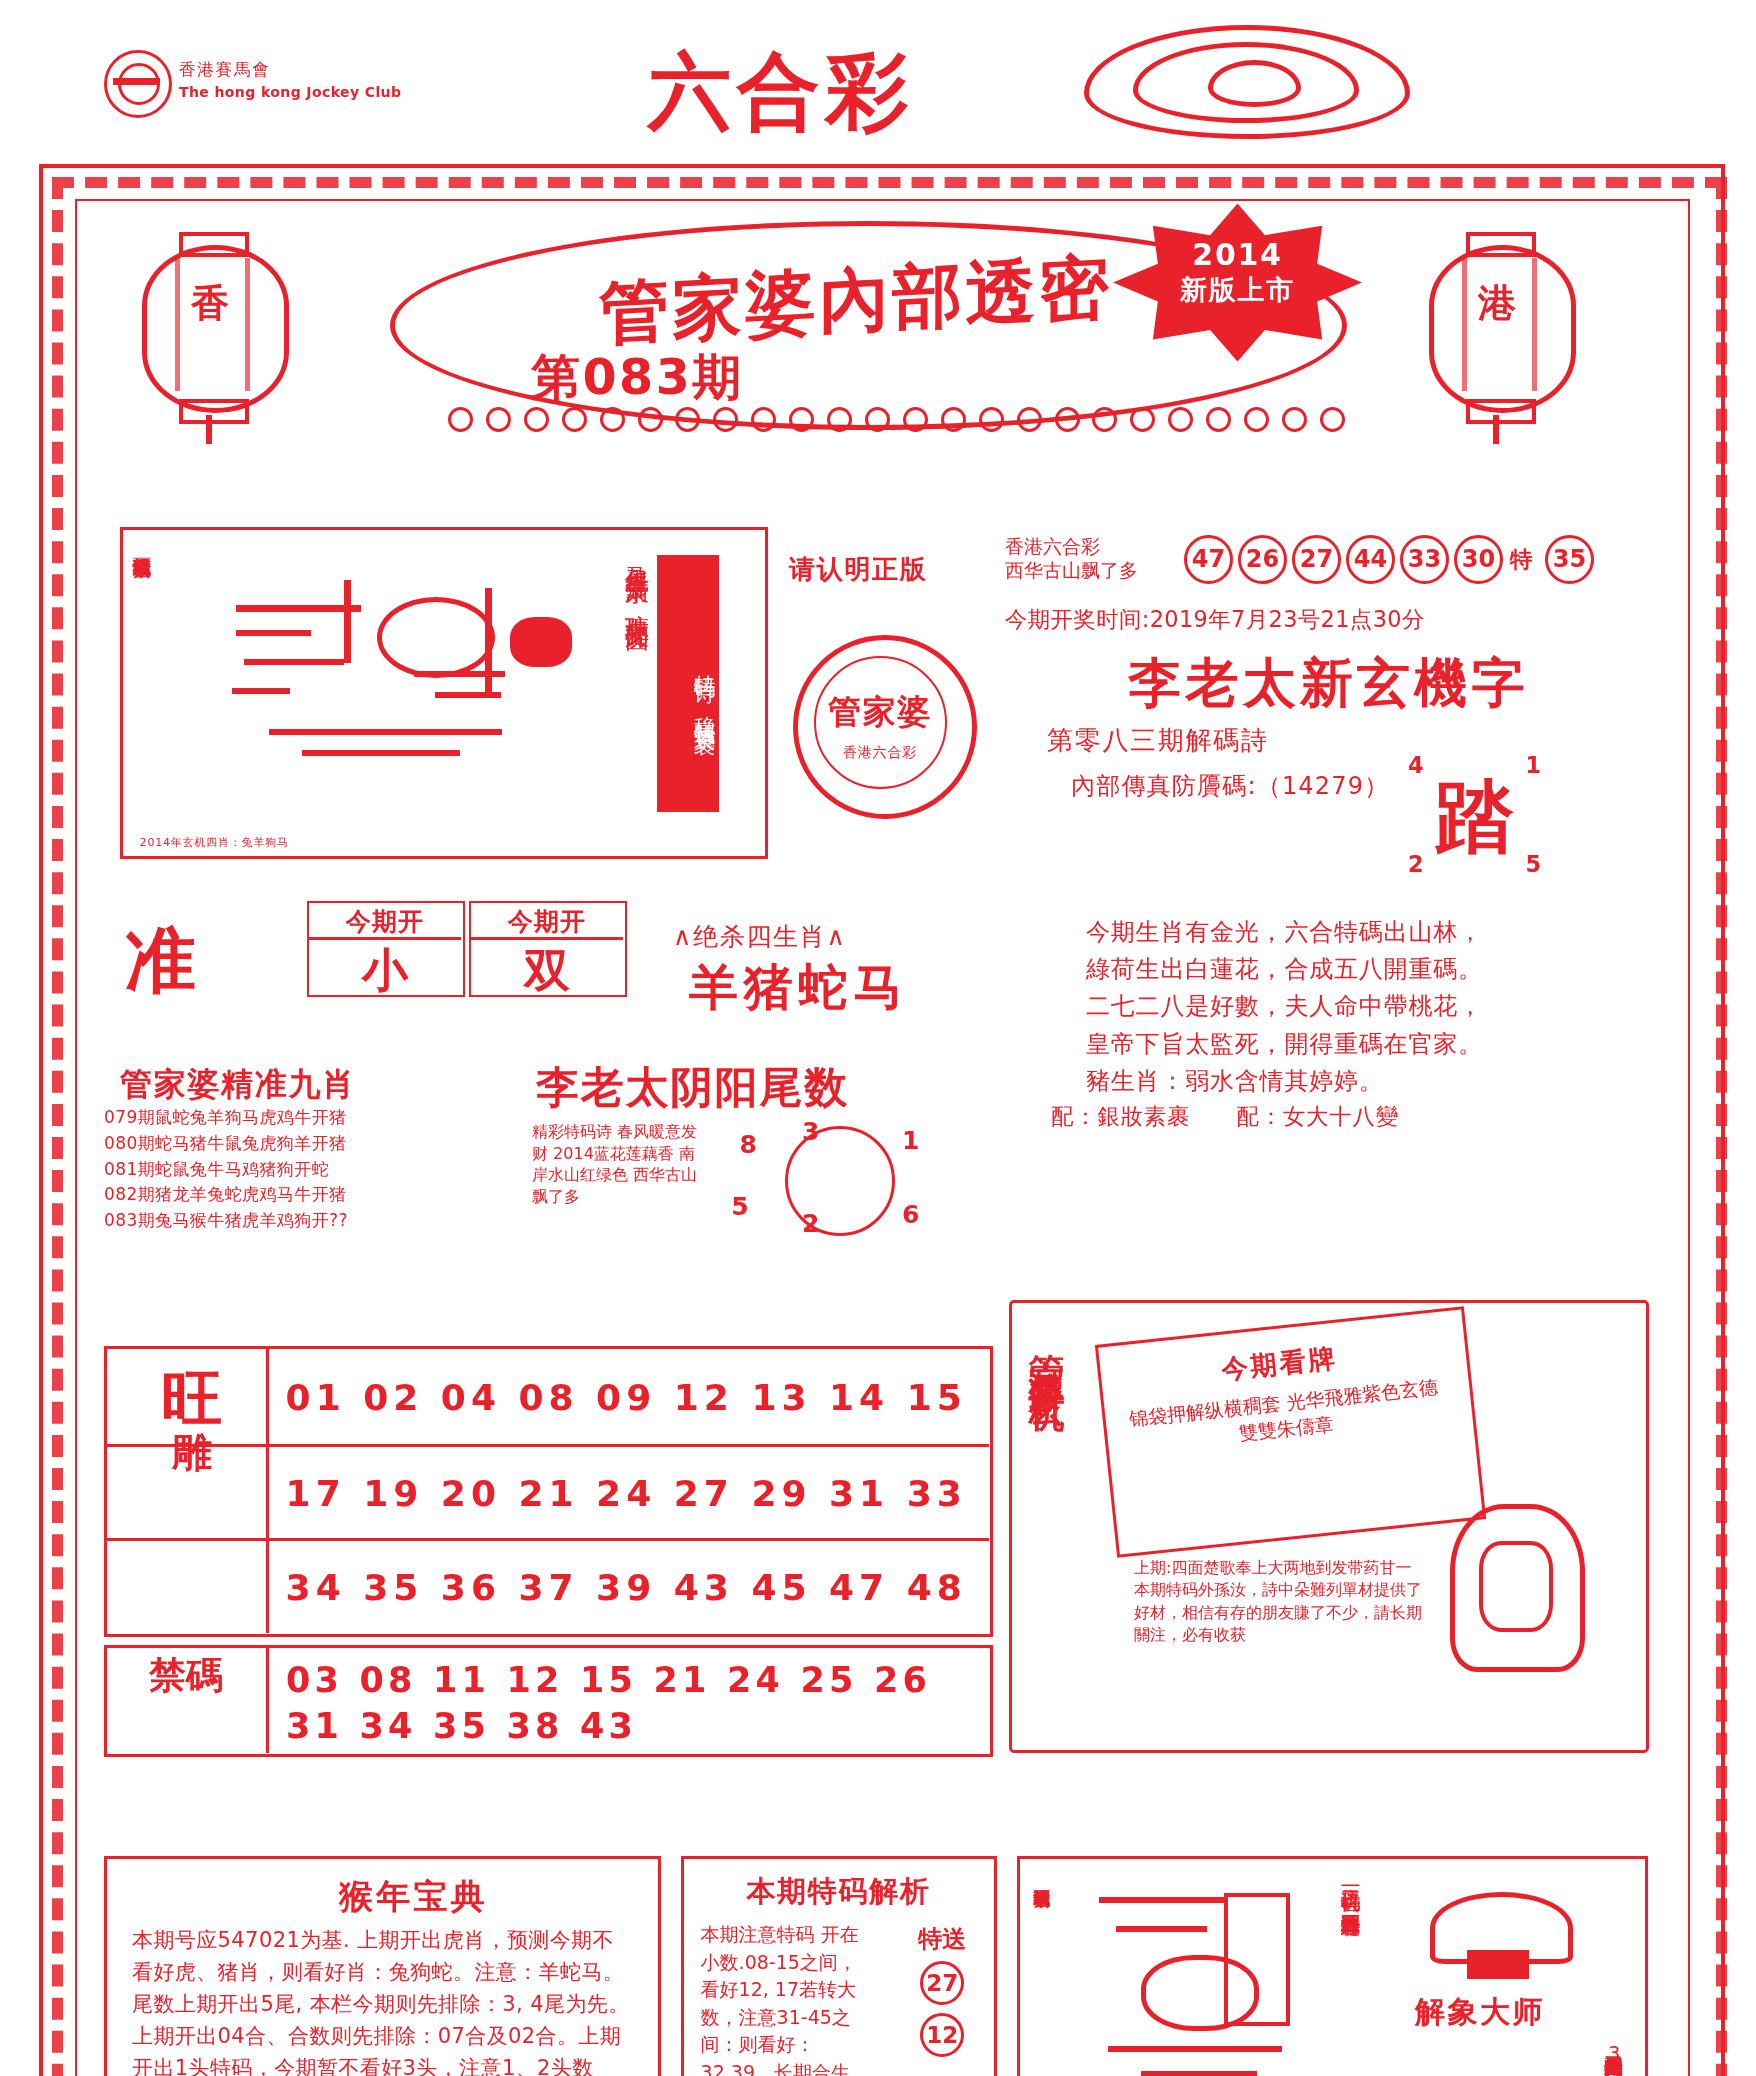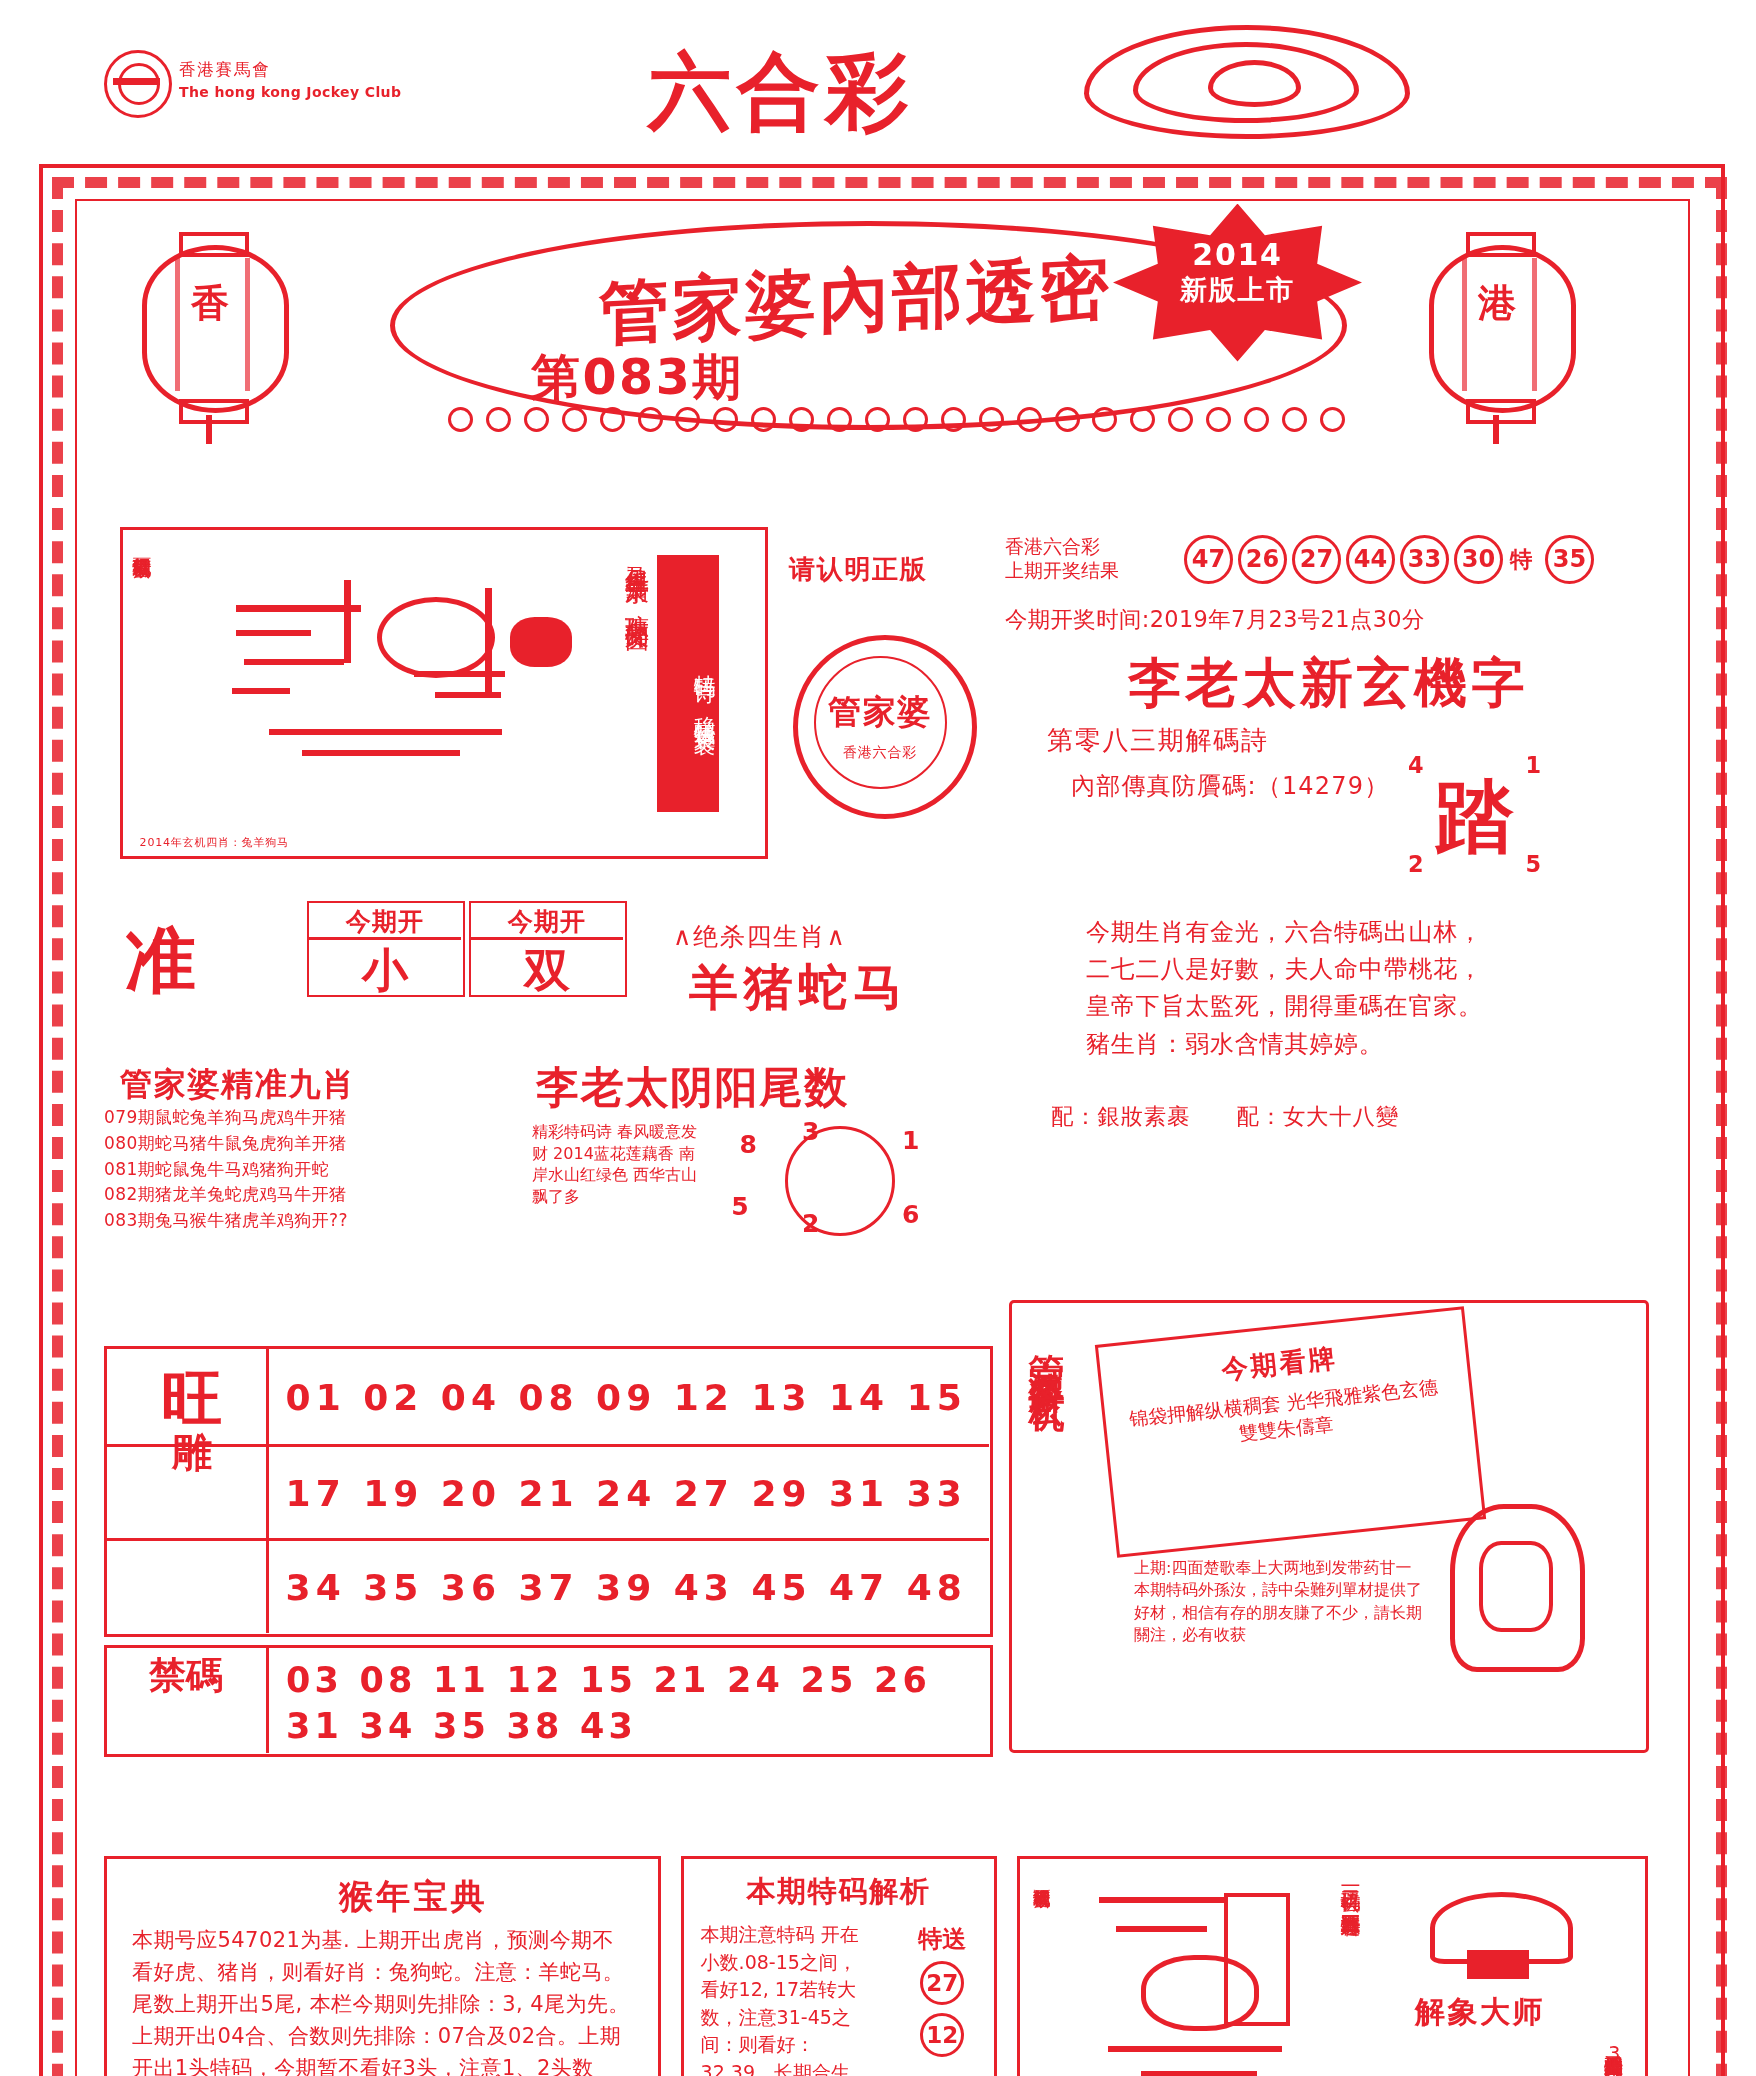--- a/index.html
+++ b/index.html
@@ -245,21 +245,21 @@
   <div class="verify">请认明正版</div>
   <div class="seal">
     <div class="in"></div>
     <div class="txt">管家婆</div>
     <div class="sub">香港六合彩</div>
   </div>
 
   <div class="results">
     <div class="res-label">
       <div>香港六合彩</div>
-      <div>上期开奖结果</div>
+      <div>西华古山飘了多</div>
     </div>
     <div class="ball" style="left:179px;">47</div>
     <div class="ball" style="left:233px;">26</div>
     <div class="ball" style="left:287px;">27</div>
     <div class="ball" style="left:341px;">44</div>
     <div class="ball" style="left:395px;">33</div>
     <div class="ball" style="left:449px;">30</div>
     <div class="res-te" style="left:505px;">特</div>
     <div class="ball" style="left:540px;">35</div>
   </div>
@@ -270,20 +270,21 @@
   <div class="neibu">內部傳真防贗碼:（14279）</div>
   <div class="bigchar">
     <div class="c">踏</div>
     <div class="n" style="left:0;top:0;">4</div>
     <div class="n" style="right:0;top:0;">1</div>
     <div class="n" style="left:0;bottom:0;">2</div>
     <div class="n" style="right:0;bottom:0;">5</div>
   </div>
   <div class="verse">
     <div>今期生肖有金光，六合特碼出山林，</div>
+    <div>綠荷生出白蓮花，合成五八開重碼。</div>
     <div>二七二八是好數，夫人命中帶桃花，</div>
     <div>皇帝下旨太監死，開得重碼在官家。</div>
     <div>豬生肖：弱水含情其婷婷。</div>
   </div>
   <div class="pei">配：銀妝素裹　　配：女大十八變</div>
 
   <div class="zhun">准</div>
   <div class="opbox" style="left:307px;top:901px;">
     <div class="hd">今期开</div>
     <div class="line"></div>

